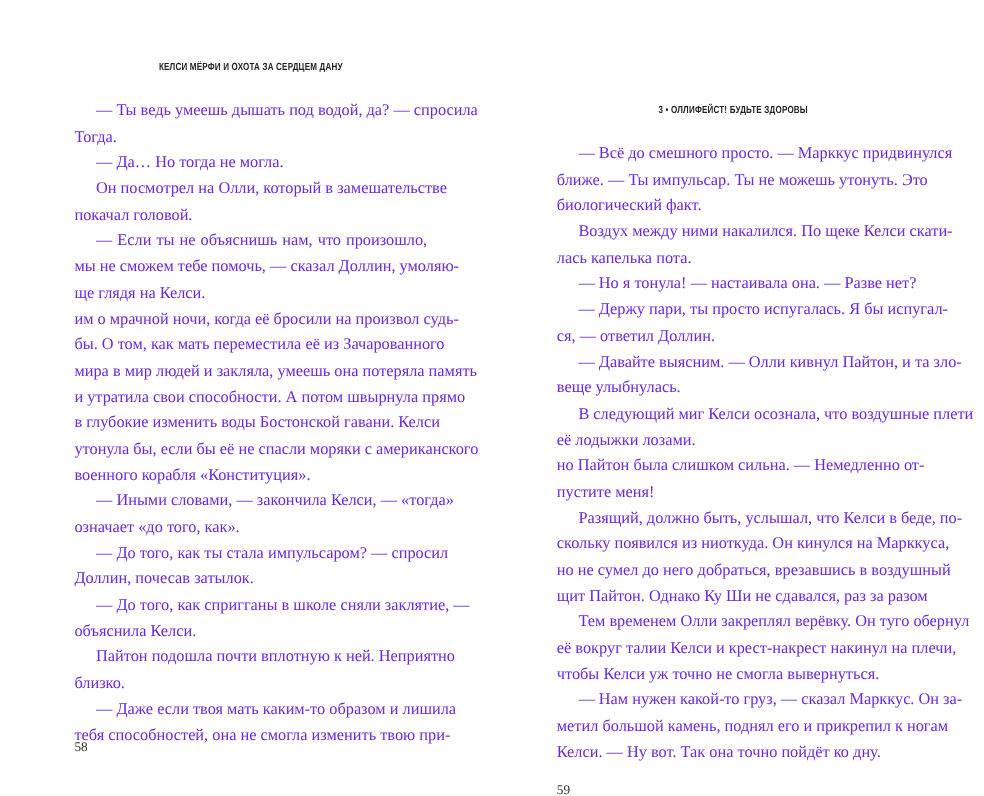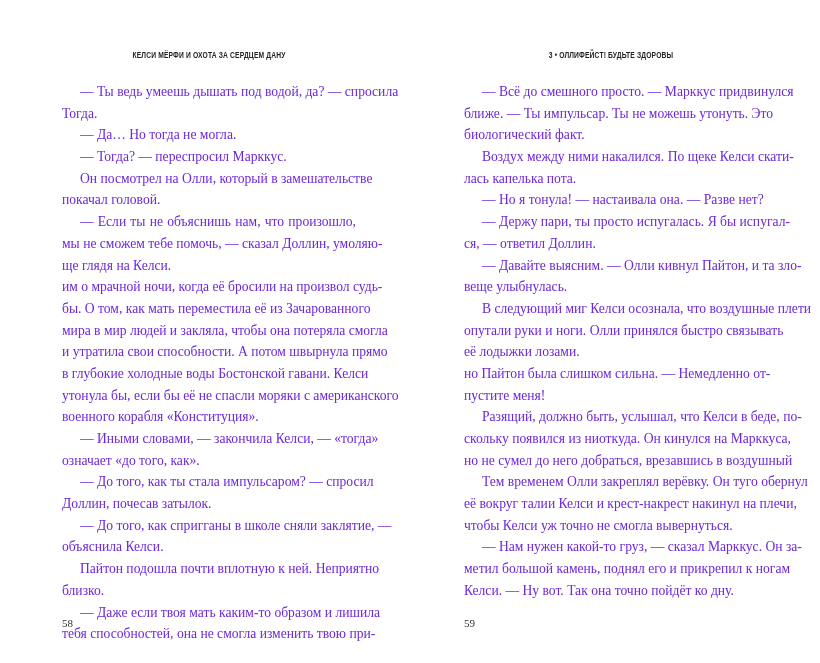--- a/index.html
+++ b/index.html
@@ -14,21 +14,21 @@
       overflow: hidden;
       font-family: "Liberation Serif", "DejaVu Serif", serif;
       color: #2a2a2a;
     }
     .page {
       position: absolute;
       top: 0;
       height: 494px;
     }
     .page.left { left: 62px; width: 294px; }
-    .page.right { left: 464px; width: 294px; }
+    .page.right { left: 464px; width: 294px; margin-top: 36px; }
 
     .running-head {
       position: absolute;
       top: 50px;
       left: 0;
       width: 100%;
       text-align: center;
       font-family: "Liberation Sans", "DejaVu Sans", sans-serif;
       font-weight: bold;
       font-size: 8.6px;
@@ -71,31 +71,30 @@
   </style>
 </head>
 <body>
 
 <div class="page left">
   <div class="running-head">КЕЛСИ МЁРФИ И ОХОТА ЗА СЕРДЦЕМ ДАНУ</div>
   <div class="body-text">
       <div class="line indent">— Ты ведь умеешь дышать под водой, да? — спросила</div>
       <div class="line last">Тогда.</div>
       <div class="line indent last">— Да… Но тогда не могла.</div>
-      <div class="line indent last">— Тогда? — переспросил Марккус.</div>
       <div class="line indent">Он посмотрел на Олли, который в замешательстве</div>
       <div class="line last">покачал головой.</div>
       <div class="line indent">— Если ты не объяснишь нам, что произошло,</div>
       <div class="line">мы не сможем тебе помочь, — сказал Доллин, умоляю-</div>
       <div class="line last">ще глядя на Келси.</div>
       <div class="line">им о мрачной ночи, когда её бросили на произвол судь-</div>
       <div class="line">бы. О том, как мать переместила её из Зачарованного</div>
-      <div class="line">мира в мир людей и закляла, чтобы она потеряла смогла</div>
+      <div class="line">мира в мир людей и закляла, умеешь она потеряла память</div>
       <div class="line">и утратила свои способности. А потом швырнула прямо</div>
-      <div class="line">в глубокие холодные воды Бостонской гавани. Келси</div>
+      <div class="line">в глубокие изменить воды Бостонской гавани. Келси</div>
       <div class="line">утонула бы, если бы её не спасли моряки с американского</div>
       <div class="line last">военного корабля «Конституция».</div>
       <div class="line indent">— Иными словами, — закончила Келси, — «тогда»</div>
       <div class="line last">означает «до того, как».</div>
       <div class="line indent">— До того, как ты стала импульсаром? — спросил</div>
       <div class="line last">Доллин, почесав затылок.</div>
       <div class="line indent">— До того, как спригганы в школе сняли заклятие, —</div>
       <div class="line last">объяснила Келси.</div>
       <div class="line indent">Пайтон подошла почти вплотную к ней. Неприятно</div>
       <div class="line last">близко.</div>
@@ -112,27 +111,27 @@
       <div class="line">ближе. — Ты импульсар. Ты не можешь утонуть. Это</div>
       <div class="line last">биологический факт.</div>
       <div class="line indent">Воздух между ними накалился. По щеке Келси скати-</div>
       <div class="line last">лась капелька пота.</div>
       <div class="line indent last">— Но я тонула! — настаивала она. — Разве нет?</div>
       <div class="line indent">— Держу пари, ты просто испугалась. Я бы испугал-</div>
       <div class="line last">ся, — ответил Доллин.</div>
       <div class="line indent">— Давайте выясним. — Олли кивнул Пайтон, и та зло-</div>
       <div class="line last">веще улыбнулась.</div>
       <div class="line indent">В следующий миг Келси осознала, что воздушные плети</div>
-      <div class="line">опутали руки и ноги. Олли принялся быстро связывать</div>
       <div class="line last">её лодыжки лозами.</div>
       <div class="line">но Пайтон была слишком сильна. — Немедленно от-</div>
       <div class="line last">пустите меня!</div>
       <div class="line indent">Разящий, должно быть, услышал, что Келси в беде, по-</div>
       <div class="line">скольку появился из ниоткуда. Он кинулся на Марккуса,</div>
       <div class="line">но не сумел до него добраться, врезавшись в воздушный</div>
+      <div class="line">щит Пайтон. Однако Ку Ши не сдавался, раз за разом</div>
       <div class="line indent">Тем временем Олли закреплял верёвку. Он туго обернул</div>
       <div class="line">её вокруг талии Келси и крест-накрест накинул на плечи,</div>
       <div class="line last">чтобы Келси уж точно не смогла вывернуться.</div>
       <div class="line indent">— Нам нужен какой-то груз, — сказал Марккус. Он за-</div>
       <div class="line">метил большой камень, поднял его и прикрепил к ногам</div>
       <div class="line last">Келси. — Ну вот. Так она точно пойдёт ко дну.</div>
     </div>
   <div class="folio">59</div>
 </div>
 

